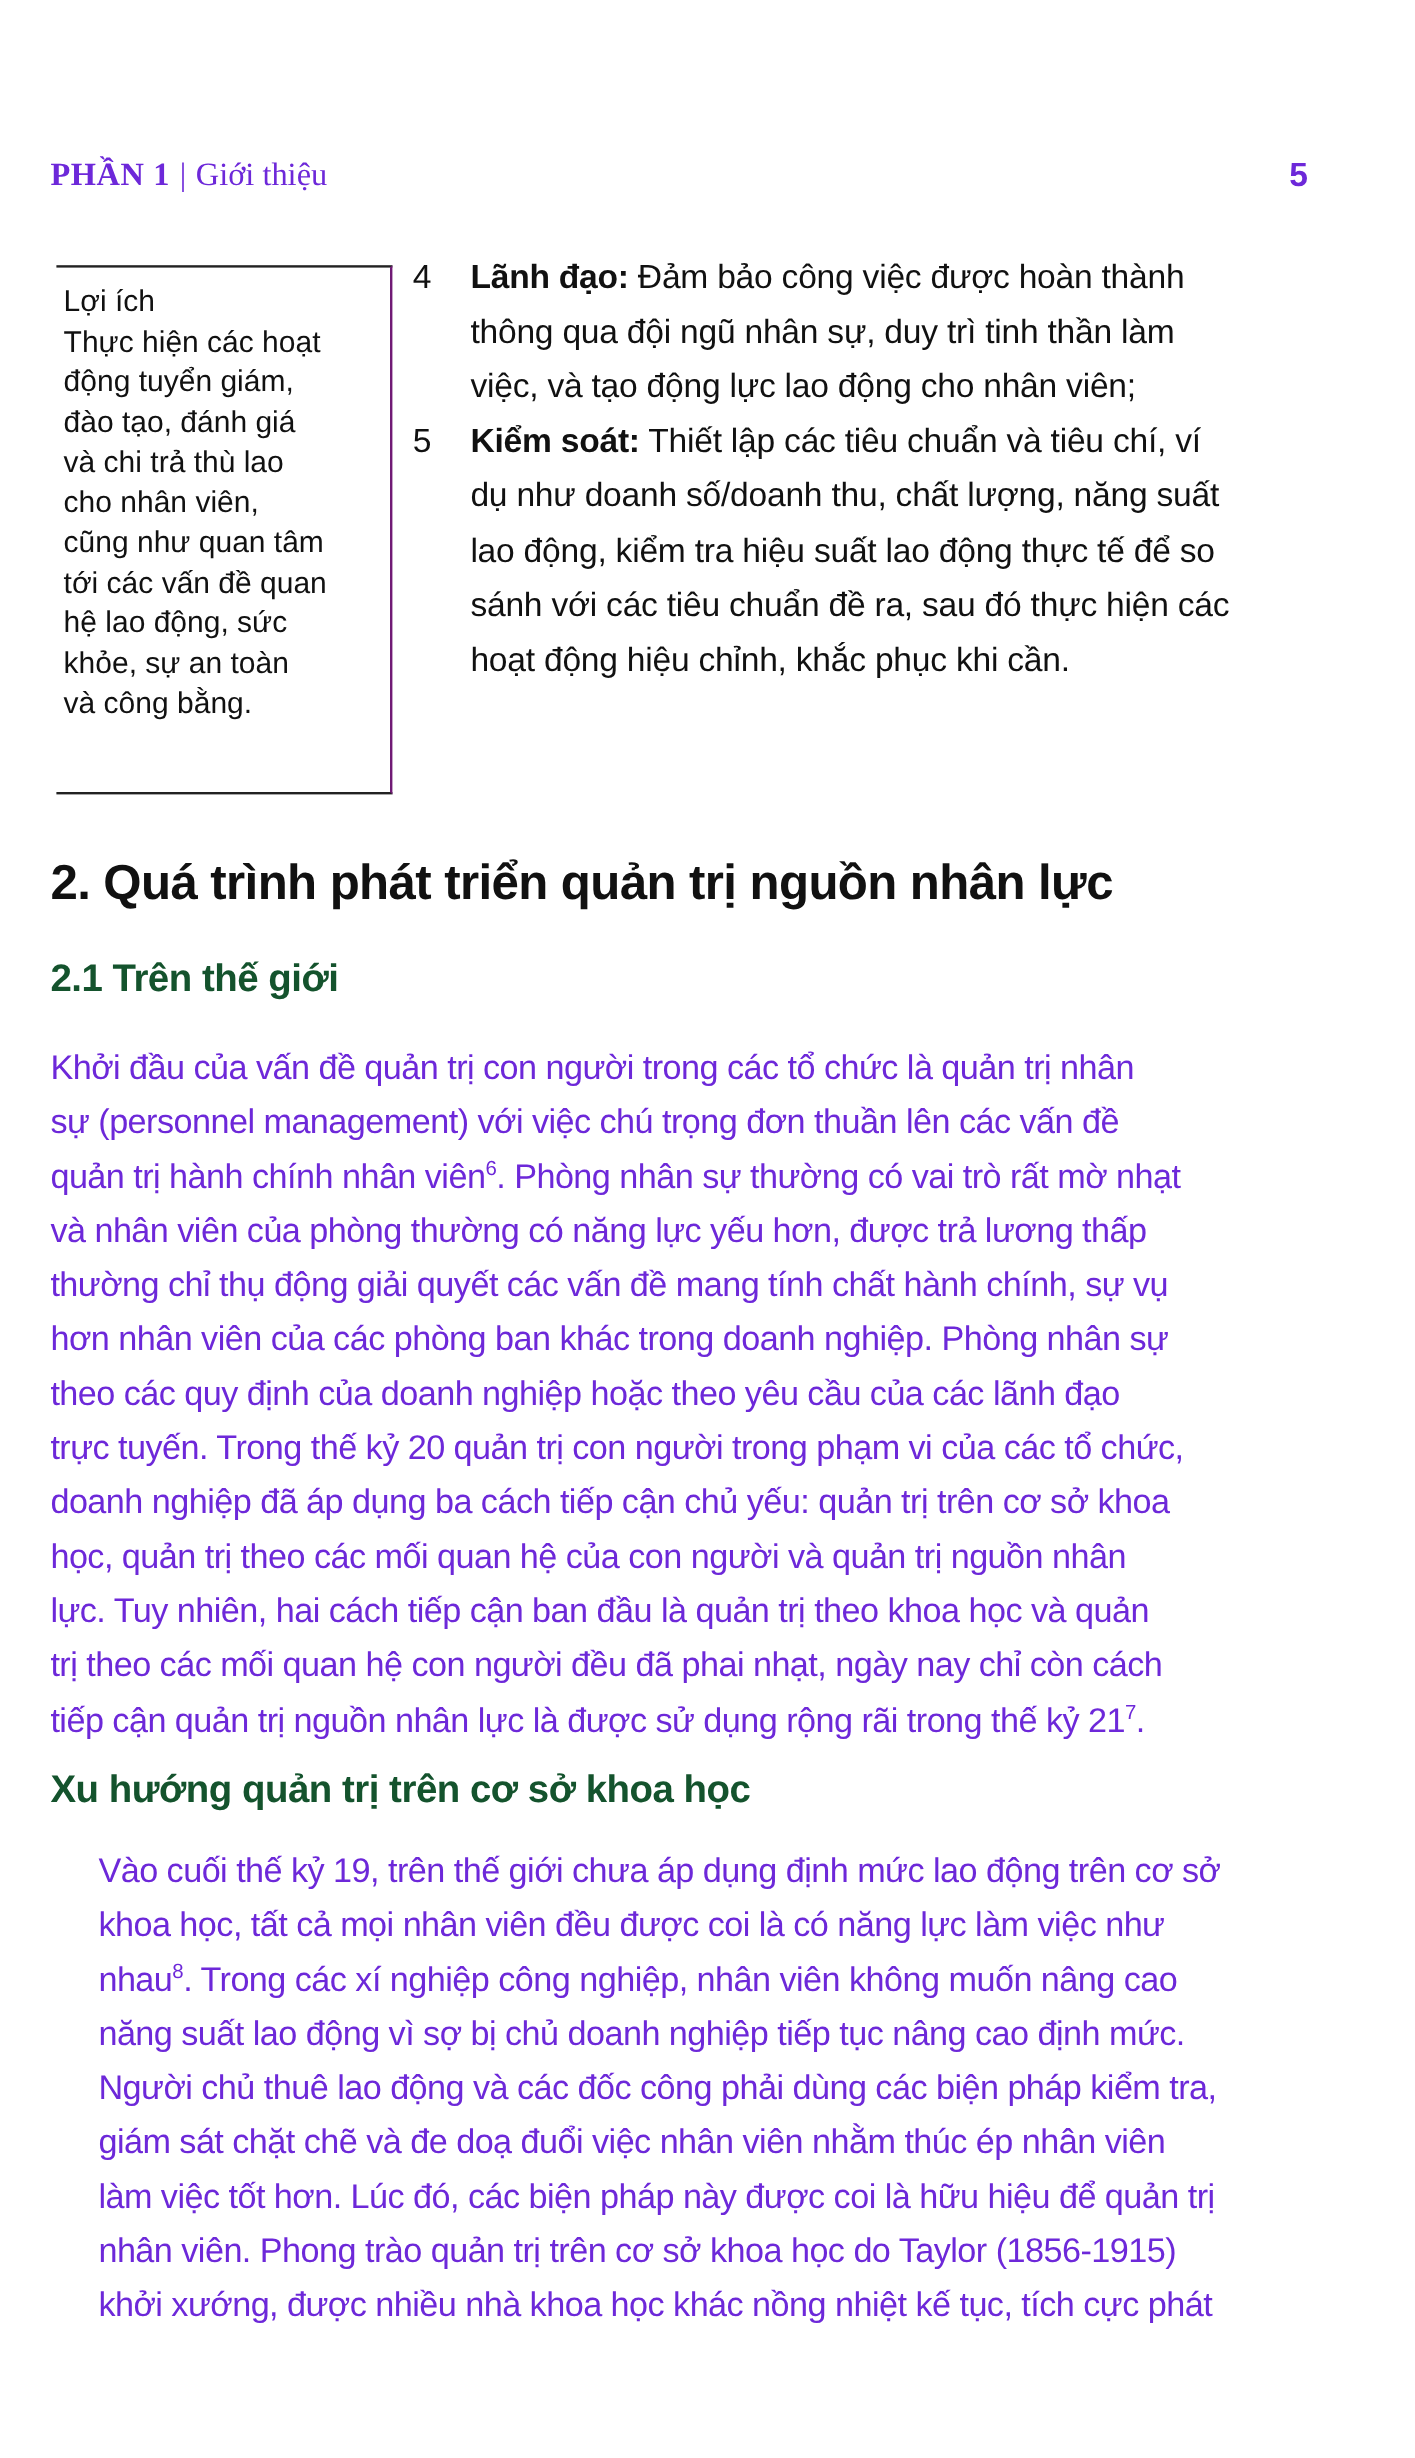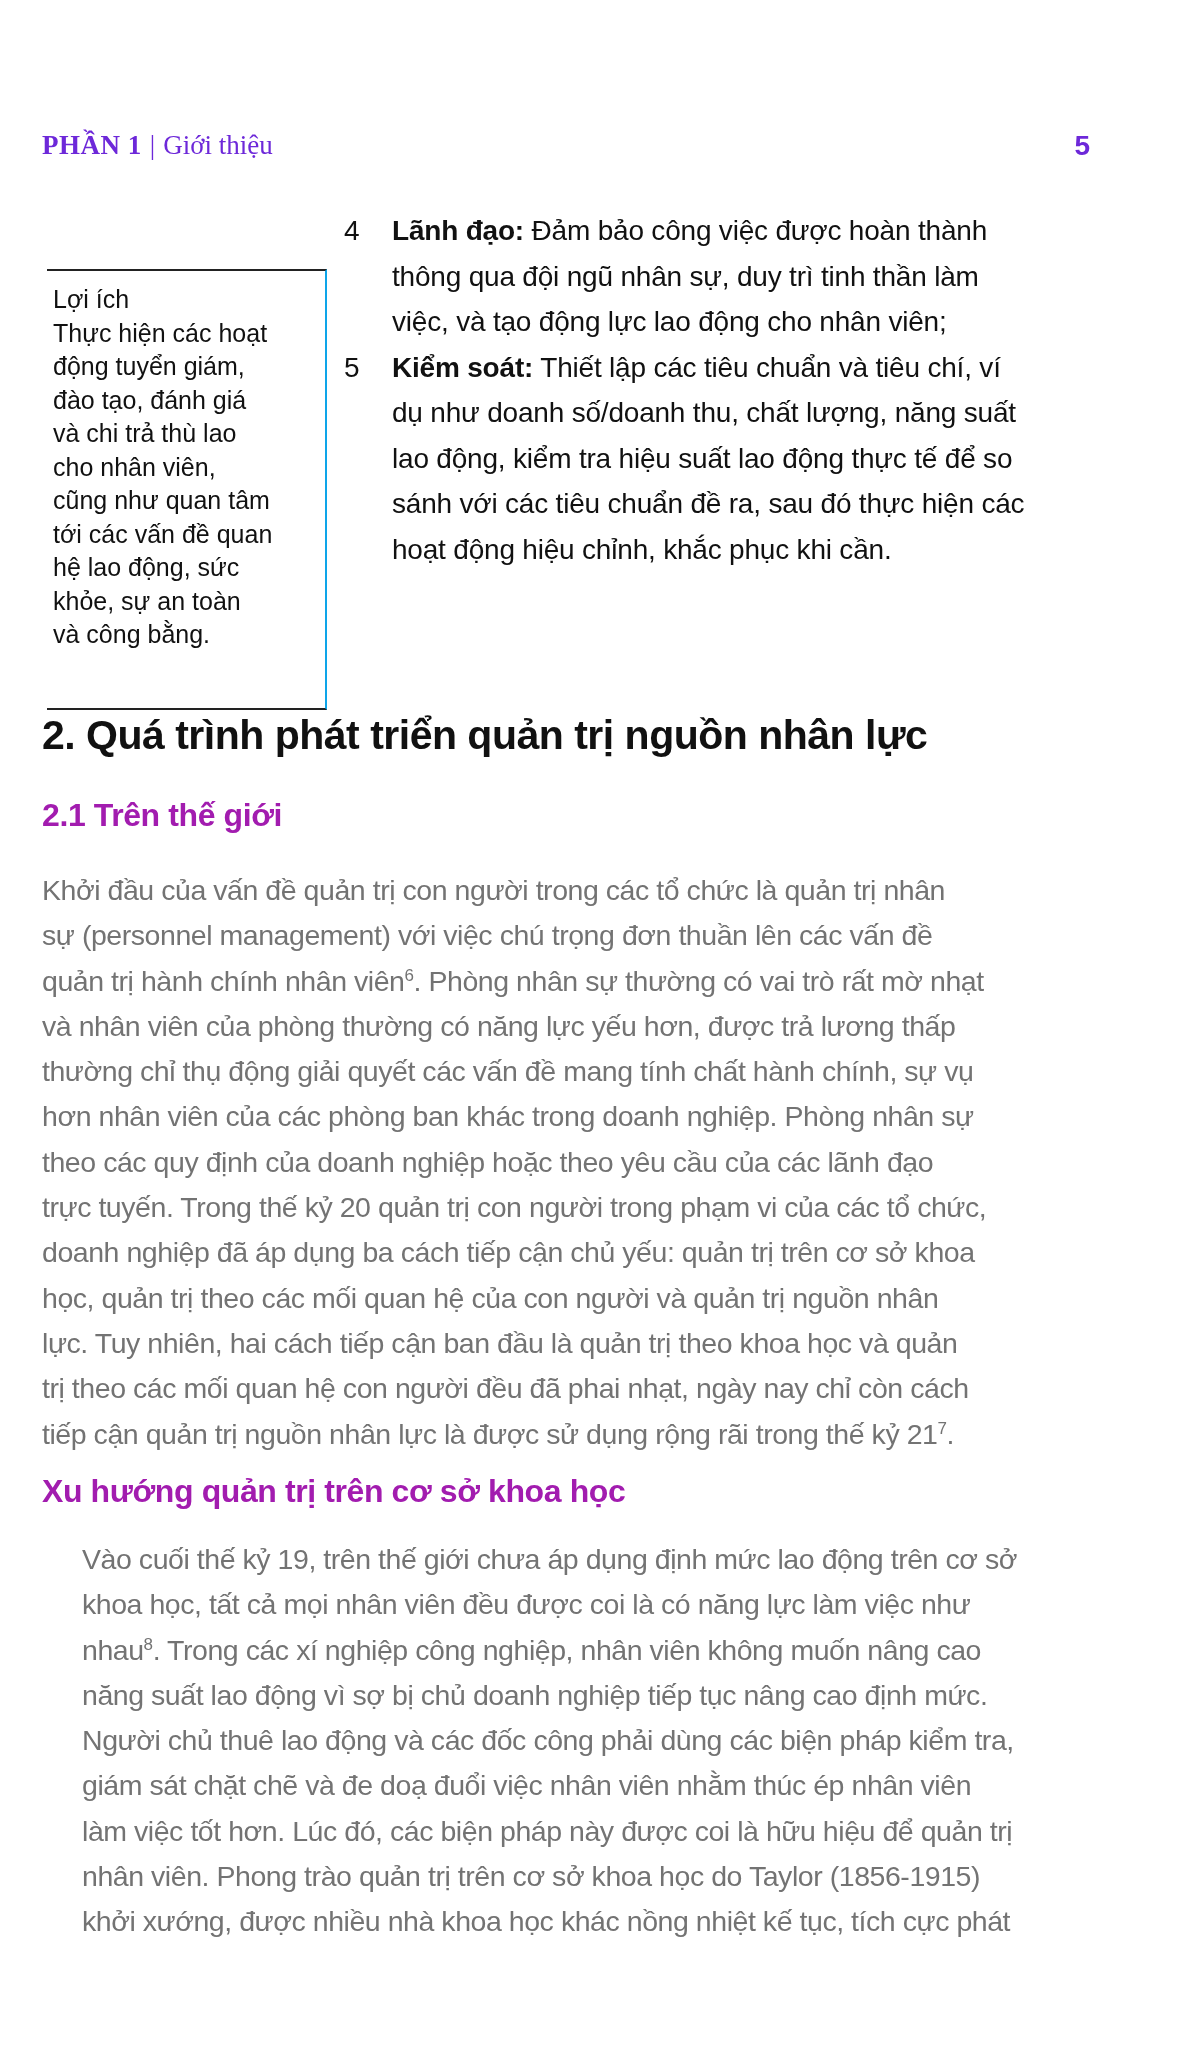--- a/index.html
+++ b/index.html
@@ -11,47 +11,46 @@
   .running-head {
     position: absolute; left: 42px; top: 130px; width: 1048px; height: 40px;
     font-family: "Liberation Serif", serif; font-size: 27px; color: #6d28d9;
   }
   .running-head .part { font-weight: bold; letter-spacing: 0.5px; }
   .running-head .sep { margin: 0 8px; }
   .running-head .pnum { position: absolute; right: 0; top: 0; font-weight: bold; font-family: "Liberation Sans", sans-serif; font-size: 28px; }
 
   .sidebar-box {
     position: absolute; left: 47px; top: 221px; width: 280px; height: 441px;
-    border-top: 2px solid #222; border-right: 2px solid #0ea5e9; border-bottom: 2px solid #222;
+    border-top: 2px solid #222; border-right: 2px solid #701a75; border-bottom: 2px solid #222;
     box-sizing: border-box;
-    margin-top: 48px;
   }
   .sidebar-box .sb-text {
     position: absolute; left: 6px; top: 12px; width: 265px;
     font-size: 25px; line-height: 33.5px; color: #111;
   }
   .sidebar-box .sb-line { display: block; white-space: nowrap; }
 
   .func-list { position: absolute; left: 344px; top: 208px; width: 760px; }
   .func-item { position: relative; padding-left: 48px; font-size: 28px; line-height: 45.5px; color: #111; }
   .func-item .num { position: absolute; left: 0; top: 0; font-weight: normal; }
   .func-item .term { font-weight: bold; }
   .func-item .ln { display: block; white-space: nowrap; letter-spacing: -0.2px; }
 
   .h2 {
     position: absolute; left: 42px; top: 712px; font-size: 41px; font-weight: bold;
     letter-spacing: -0.5px; white-space: nowrap; color: #111;
   }
   .h3 {
     position: absolute; left: 42px; top: 797px; font-size: 32px; font-weight: bold;
-    white-space: nowrap; color: #a21caf; letter-spacing: -0.4px;
+    white-space: nowrap; color: #14532d; letter-spacing: -0.4px;
   }
   .h3b { top: 1473px; }
 
-  .para { position: absolute; left: 42px; width: 1060px; font-size: 28.5px; line-height: 45.3px; color: #737373; }
+  .para { position: absolute; left: 42px; width: 1060px; font-size: 28.5px; line-height: 45.3px; color: #6d28d9; }
   .para .ln { display: block; white-space: nowrap; letter-spacing: -0.45px; }
   .p1 { top: 868px; }
   .p2 { top: 1537px; margin-left: 40px; }
   sup { font-size: 17px; line-height: 0; vertical-align: super; }
 </style>
 </head>
 <body>
 
 <div class="running-head">
   <span class="part">PHẦN 1</span><span class="sep">|</span><span>Giới thiệu</span>

